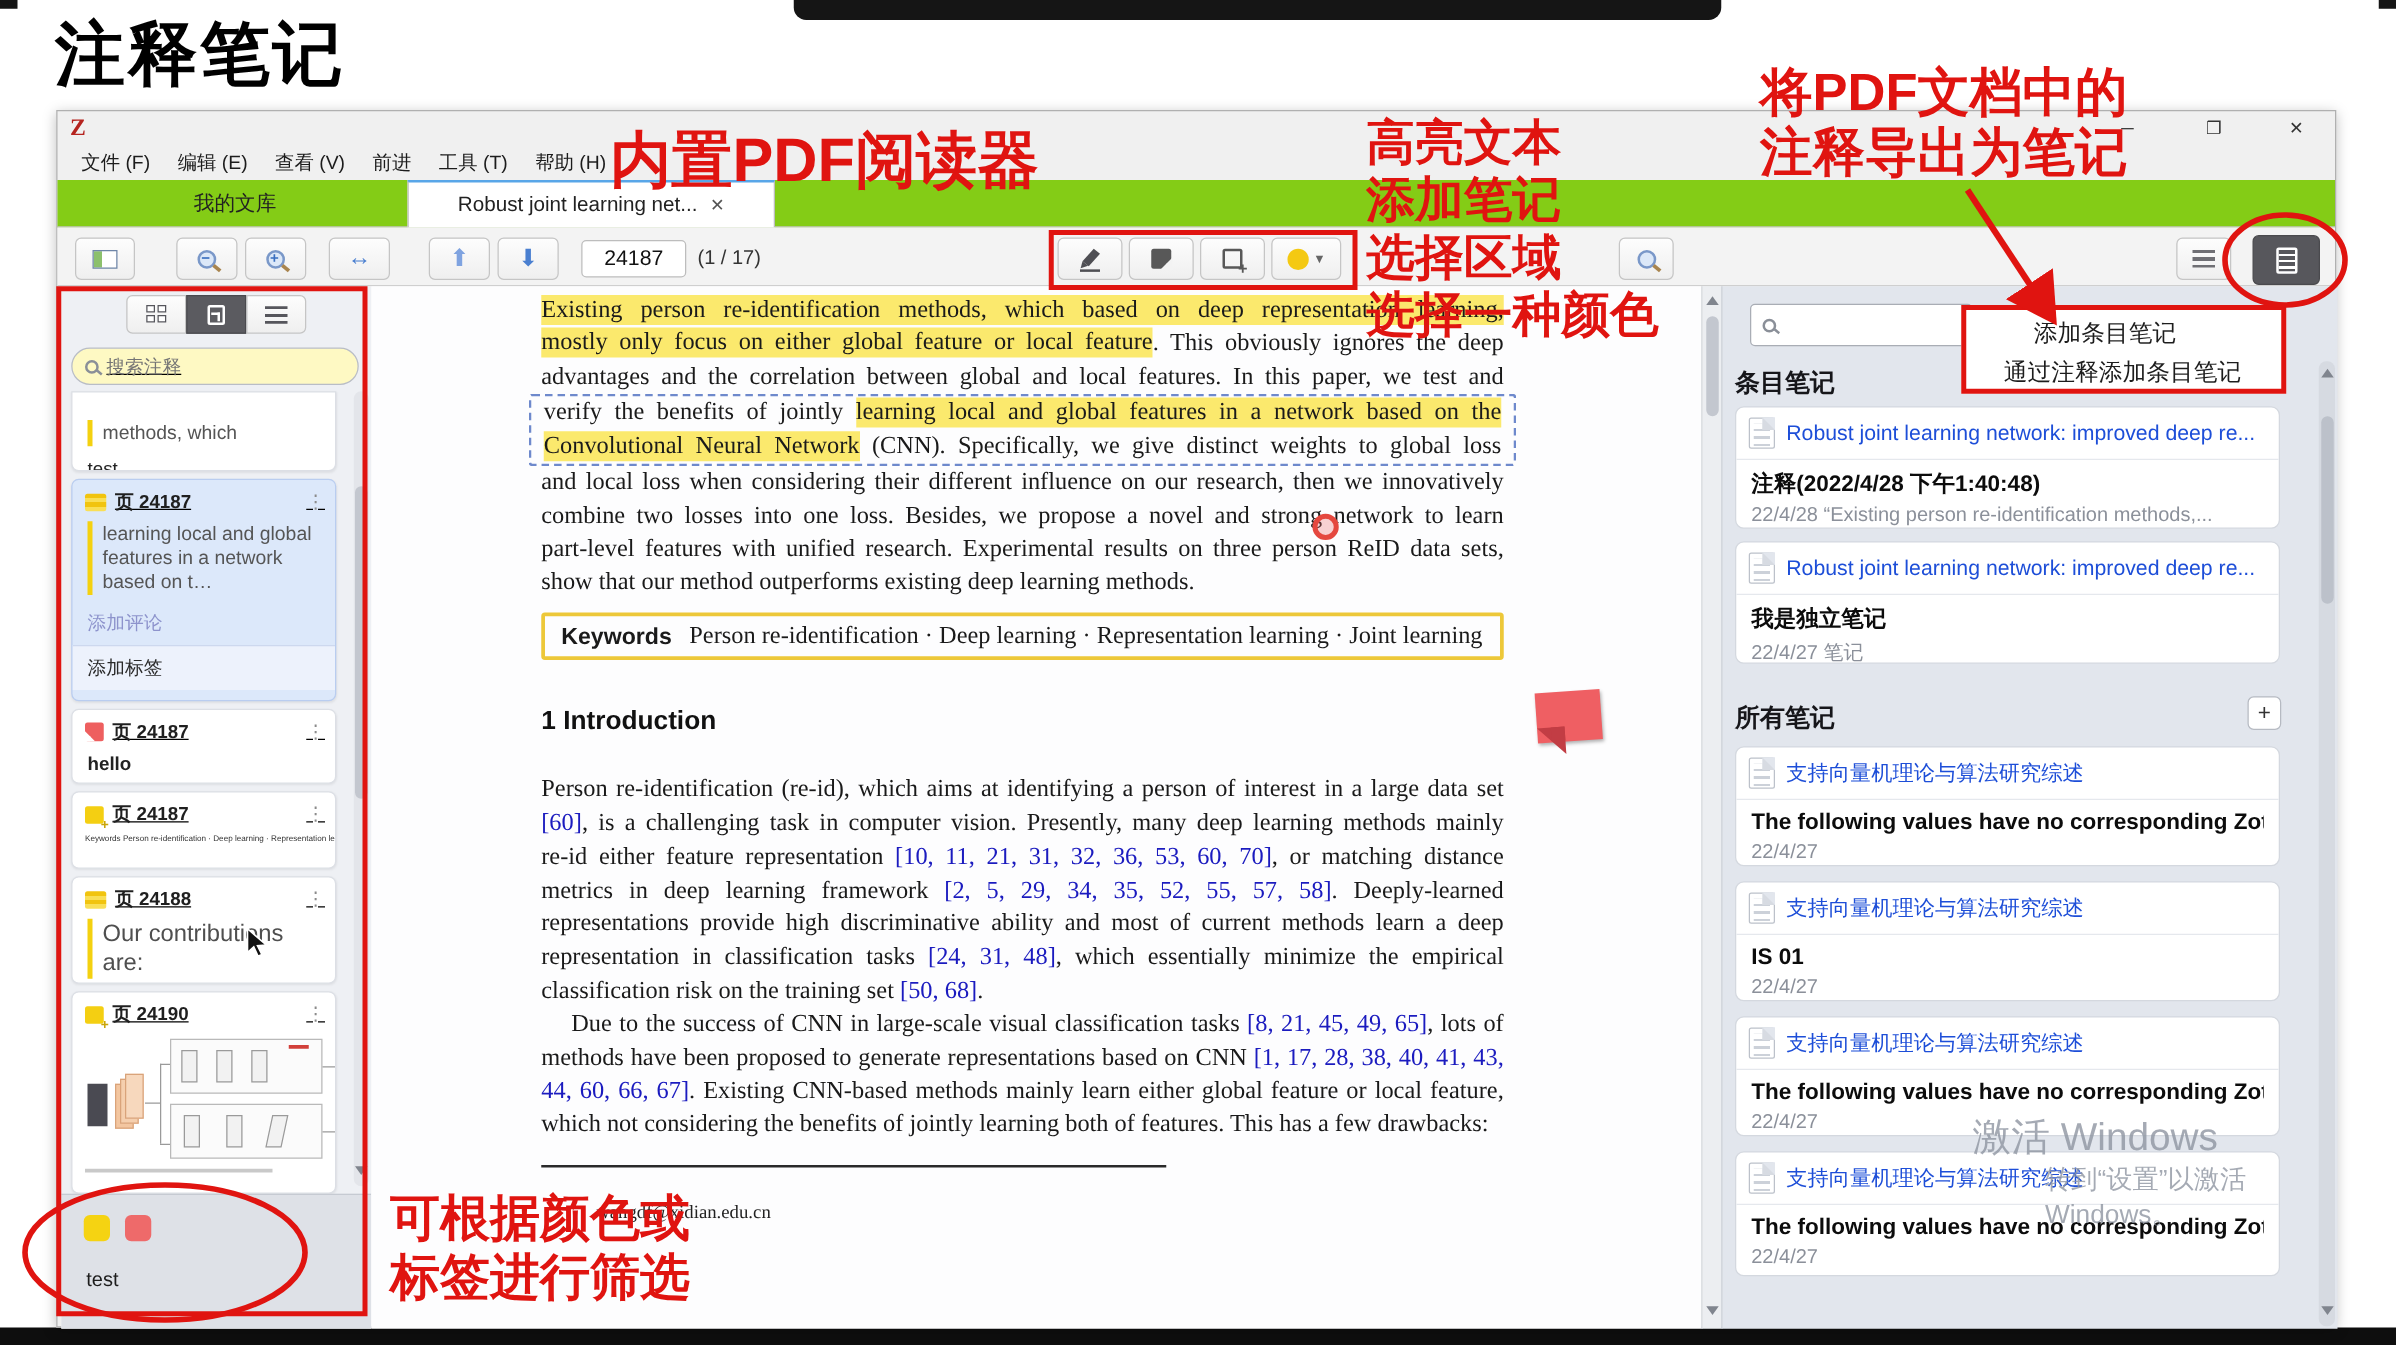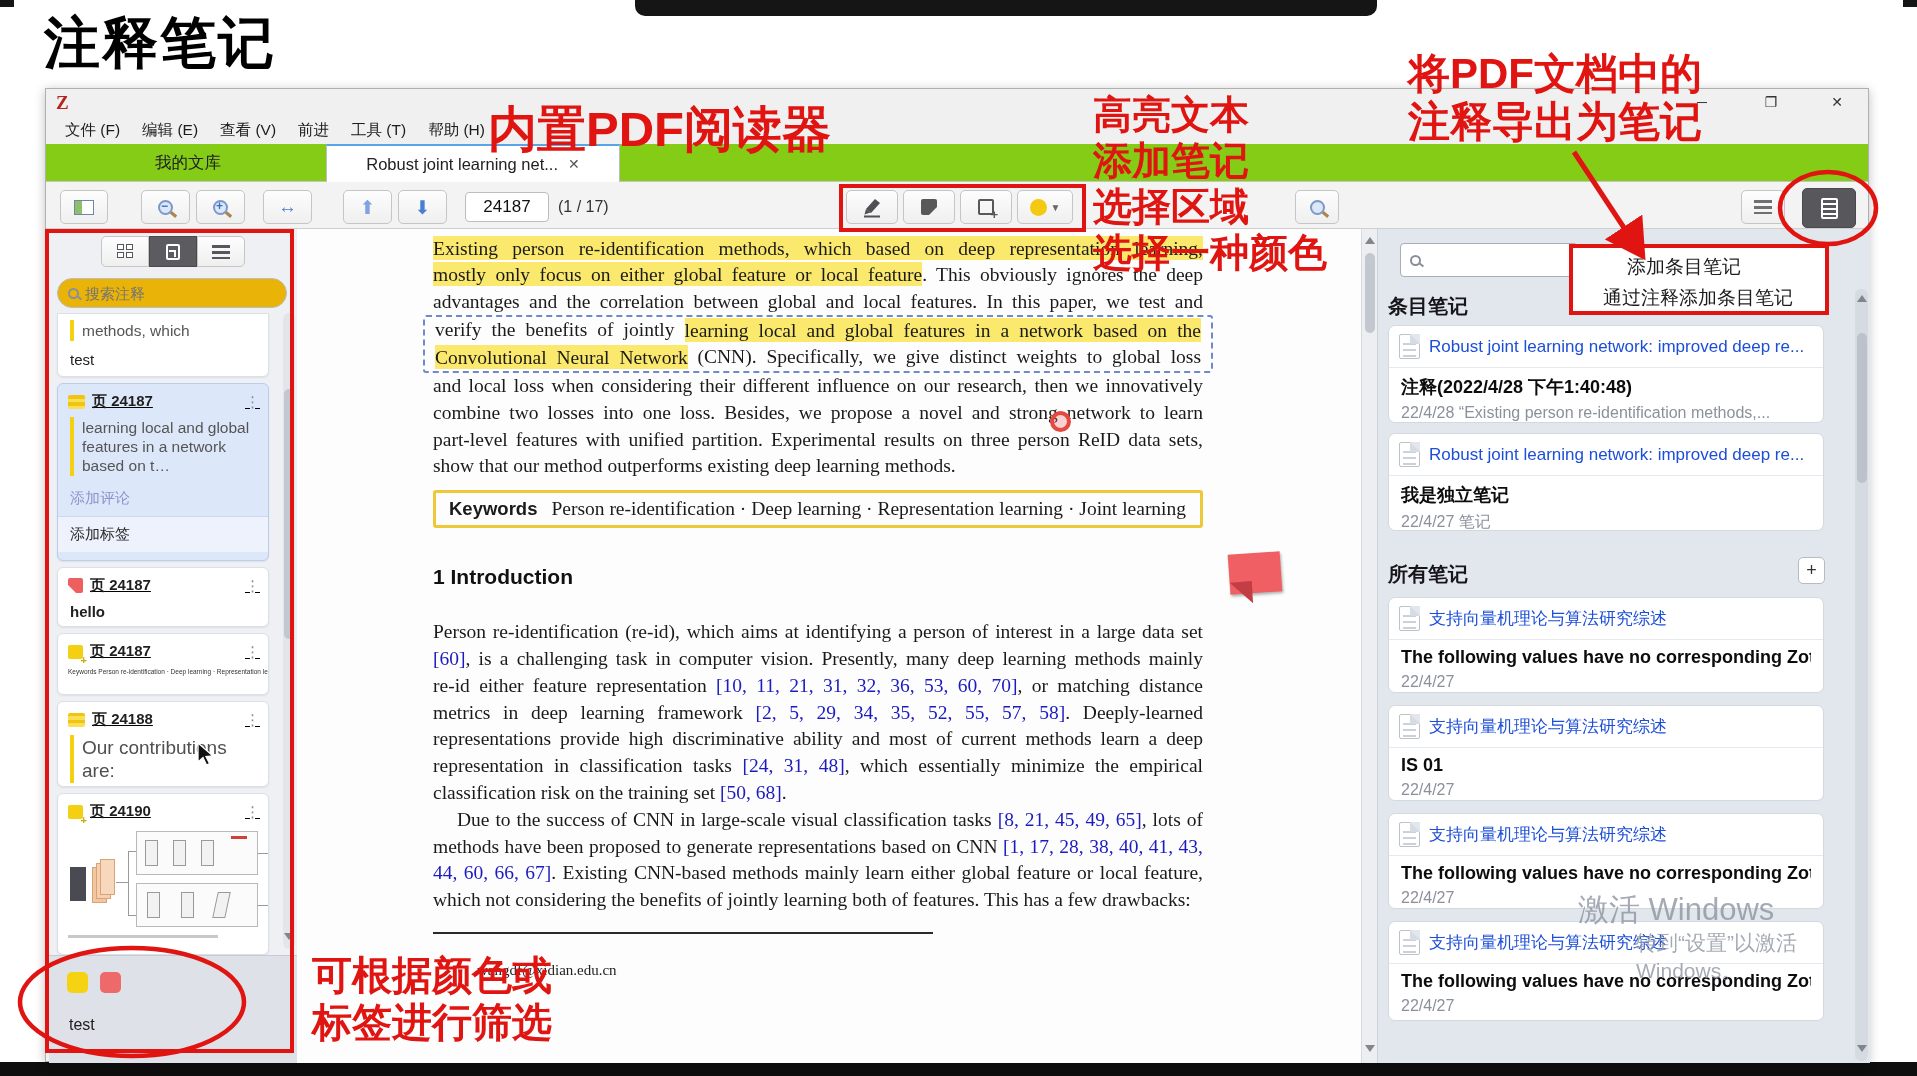--- a/index.html
+++ b/index.html
@@ -56,22 +56,22 @@
 
   
   #sidebar { left:3px; top:140px; width:248px; height:834px; background:#eef0f4; overflow:hidden; }
   .viewbtn { position:absolute; top:7px; width:48px; height:31px; display:flex; align-items:center; justify-content:center;
     background:linear-gradient(#fdfdfd,#efefef); border:1px solid #c5c5c5; }
   .grid-glyph { width:17px; height:15px; display:grid; grid-template-columns:7px 7px; grid-template-rows:6px 6px; gap:2px; }
   .grid-glyph i { background:#fff; border:1.5px solid #56565c; }
   .page-glyph-w { width:14px; height:16px; border:2px solid #fff; border-radius:2px; position:relative; }
   .page-glyph-w::after { content:''; position:absolute; left:1px; bottom:1px; width:5px; height:5px; border-top:2px solid #fff; border-right:2px solid #fff; }
   .list-glyph { width:18px; height:14px; background:repeating-linear-gradient(#56565c 0 2.5px, transparent 2.5px 6px); }
-  #side-search { position:absolute; left:8px; top:49px; width:230px; height:30px; background:#eab308; border:1px solid #b9bdc6;
-    border-radius:15px; display:flex; align-items:center; padding-left:10px; gap:6px; }
+  #side-search { position:absolute; left:8px; top:49px; width:230px; height:30px; background:#fef9c3; border:1px solid #b9bdc6;
+    border-radius:15px; display:flex; align-items:center; padding-left:10px; gap:6px;text-decoration:underline; }
   #side-search input { border:none; outline:none; background:transparent; font-size:15px; color:#555; width:170px; font-family:"Liberation Sans",sans-serif; }
   .mag-s { width:11px; height:11px; border:2px solid #8a8f98; border-radius:50%; position:relative; flex:none; }
   .mag-s::after { content:''; position:absolute; width:5px; height:2px; background:#8a8f98; right:-5px; bottom:-2px; transform:rotate(40deg); }
 
   .scard { position:absolute; left:8px; width:212px; background:#fff; border:1px solid #dcdfe5; border-radius:6px;
     box-shadow:0 1px 2px rgba(0,0,0,.07); overflow:hidden; }
   .scard-h { display:flex; align-items:center; gap:7px; padding:8px 8px 4px 10px;text-decoration:underline; }
   .page-label { font-weight:bold; font-size:15px; color:#1f1f1f; }
   .dots { margin-left:auto; color:#8b8b8b; font-size:15px; line-height:10px; }
   .hl-ic { width:17px; height:14px; flex:none;
@@ -267,21 +267,21 @@
     <div class="viewbtn" style="left:148px;border-radius:0 5px 5px 0">
       <span class="list-glyph"></span>
     </div>
 
     <div id="side-search">
       <span class="mag-s"></span>
       <input placeholder="搜索注释" style="">
     </div>
 
     <div class="scard" style="top:84px;height:64px;border-radius:0 0 6px 6px">
-      <div class="quote" style="margin-top:6px">methods, which</div>
+      <div class="quote" style="margin-top:22px">methods, which</div>
       <div class="tagline">test</div>
     </div>
 
     <div class="scard" id="card-sel" style="top:154px;height:178px">
       <div class="scard-h">
         <span class="hl-ic"></span>
         <span class="page-label">页 24187</span>
         <span class="dots">⋮</span>
       </div>
       <div class="quote">learning local and global features in a network based on t…</div>
@@ -364,21 +364,21 @@
     <div id="pdf-text">
       <div class="pline"><span class="hl">Existing person re-identification methods, which based on deep representation learning,</span></div>
       <div class="pline"><span class="hl">mostly only focus on either global feature or local feature</span><span>. This obviously ignores the deep</span></div>
       <div class="pline"><span>advantages and the correlation between global and local features. In this paper, we test and</span></div>
       <div id="selgroup">
         <div class="pline"><span>verify the benefits of jointly </span><span class="hl">learning local and global features in a network based on the</span></div>
         <div class="pline"><span class="hl">Convolutional Neural Network</span><span> (CNN). Specifically, we give distinct weights to global loss</span></div>
       </div>
       <div class="pline"><span>and local loss when considering their different influence on our research, then we innovatively</span></div>
       <div class="pline"><span>combine two losses into one loss. Besides, we propose a novel and strong network to learn</span></div>
-      <div class="pline"><span>part-level features with unified partition. Experimental results on three person ReID data sets,</span></div>
+      <div class="pline"><span>part-level features with unified research. Experimental results on three person ReID data sets,</span></div>
       <div class="pline last"><span>show that our method outperforms existing deep learning methods.</span></div>
 
       <div id="kwbox">
         <b>Keywords</b>
         <span>Person re-identification · Deep learning · Representation learning · Joint learning</span>
       </div>
 
       <div id="intro-h">1 Introduction</div>
 
       <div id="para1">

